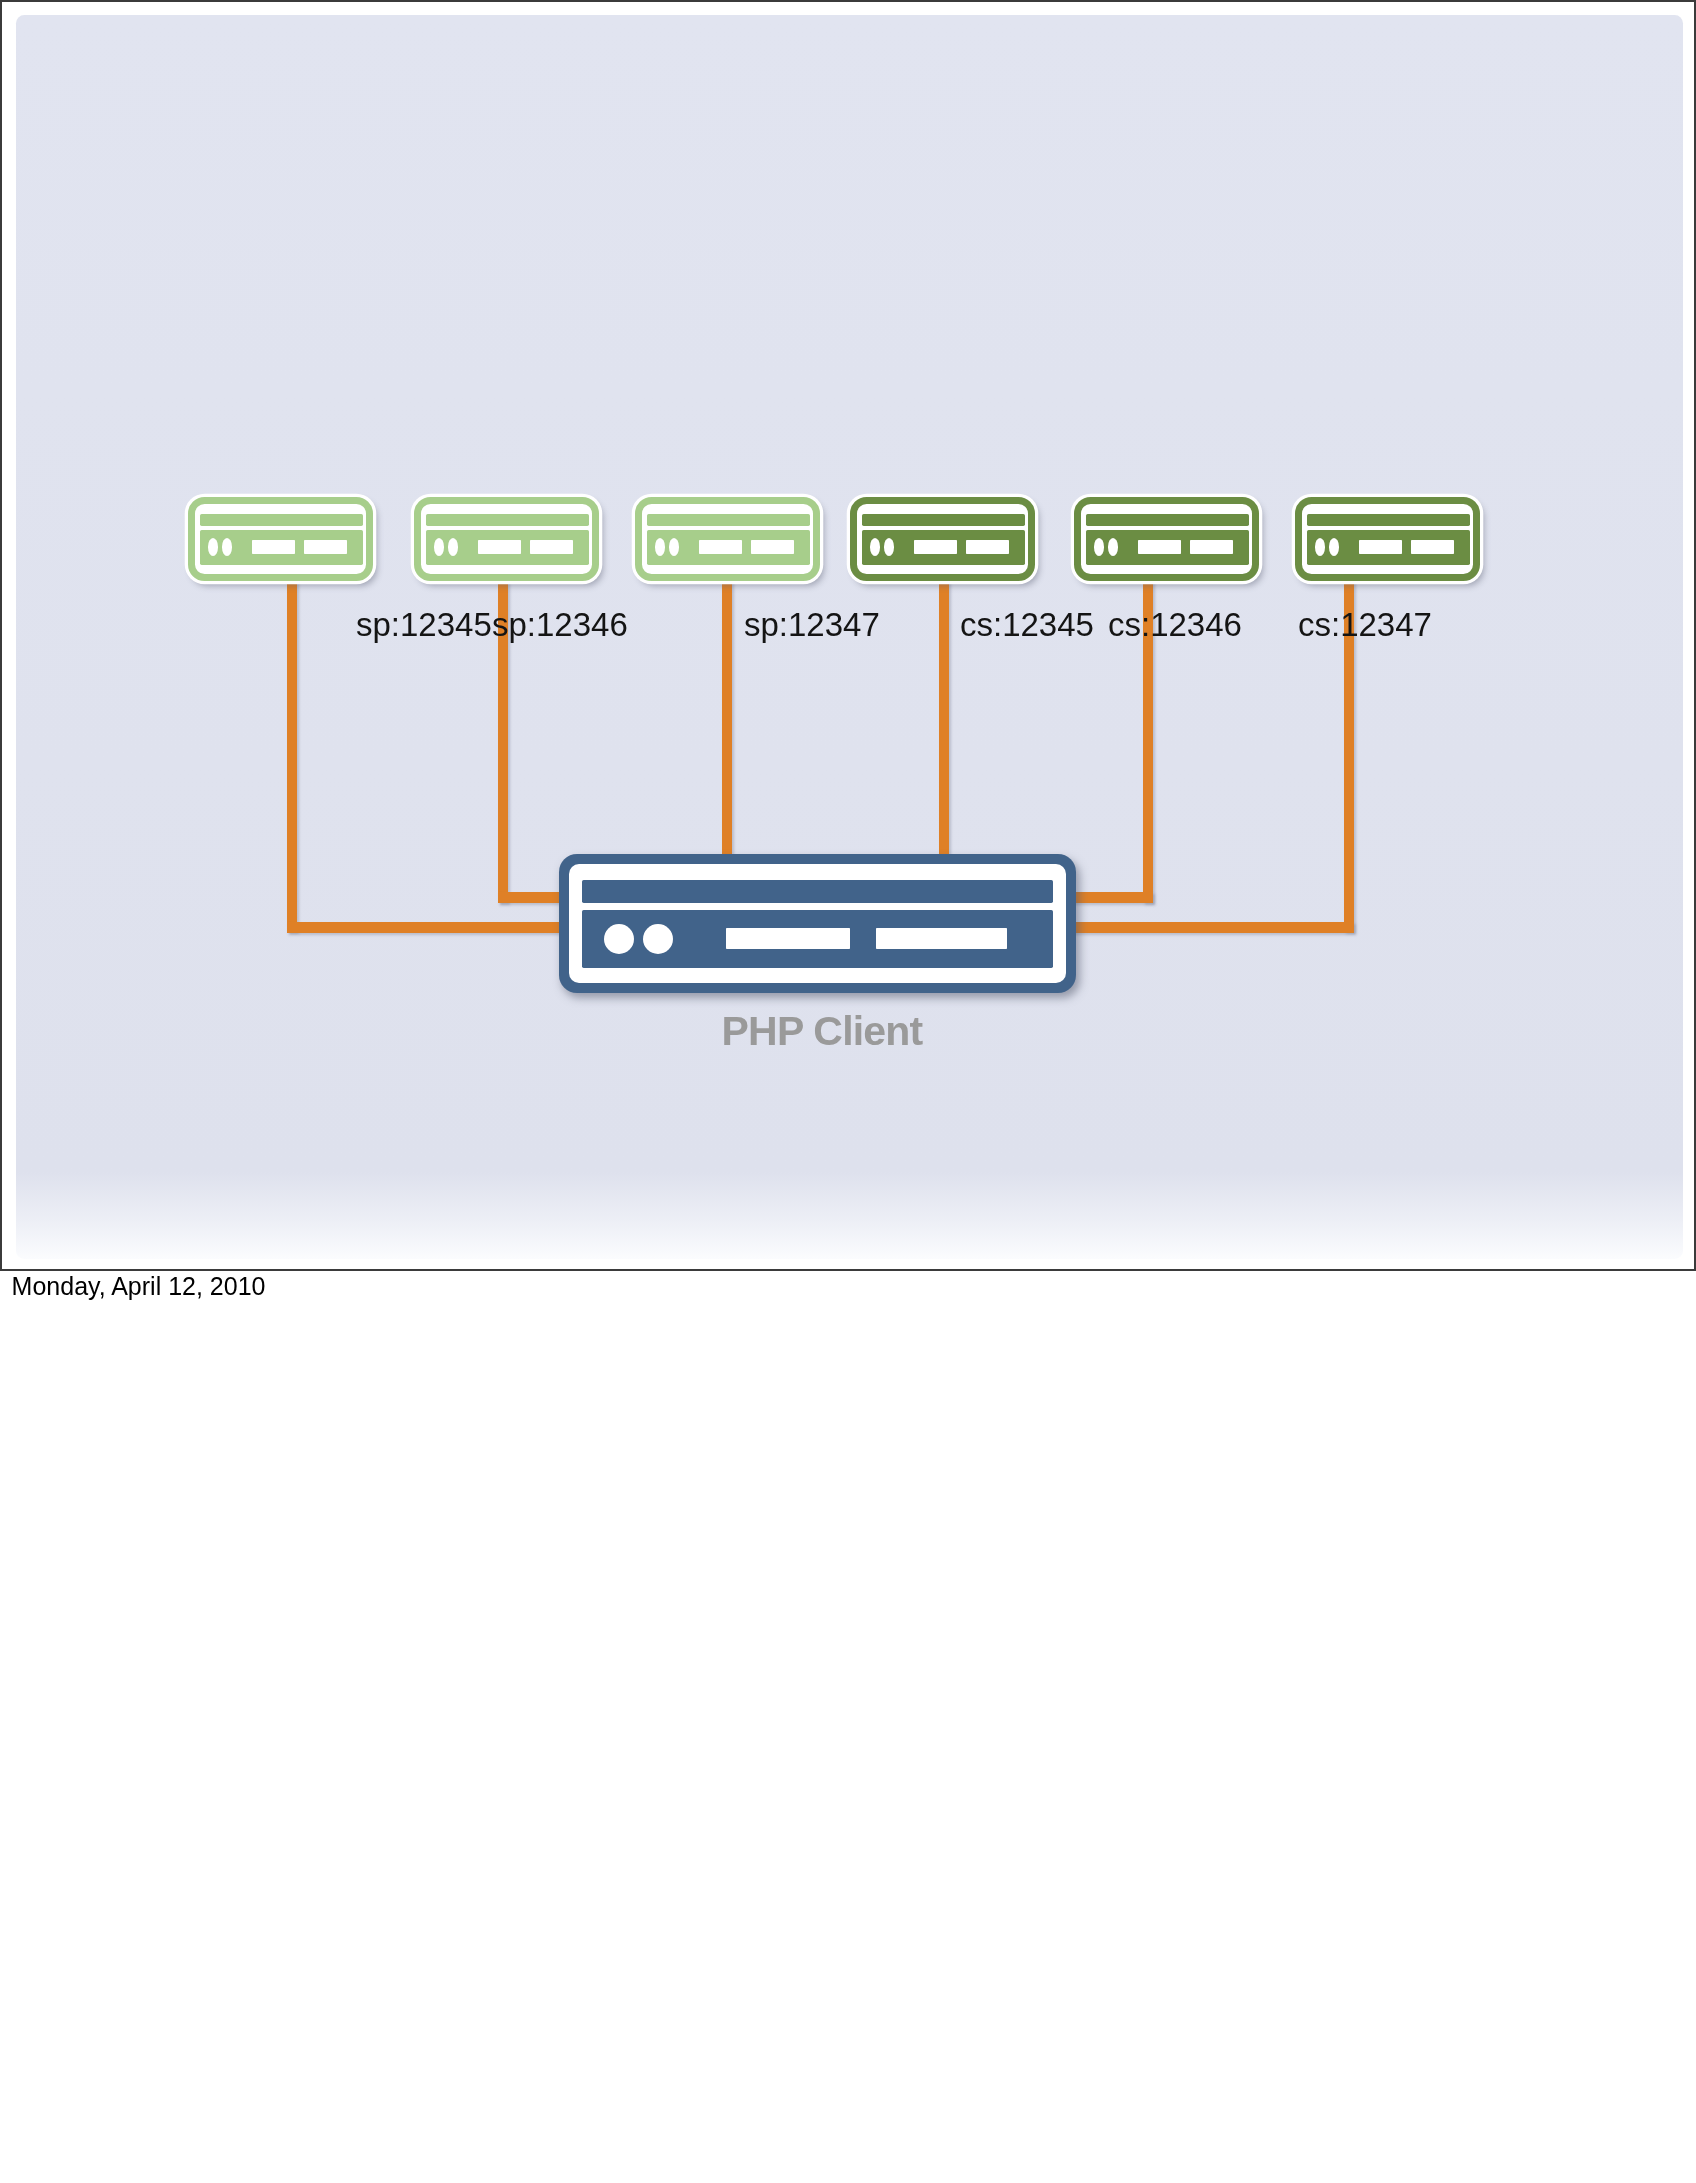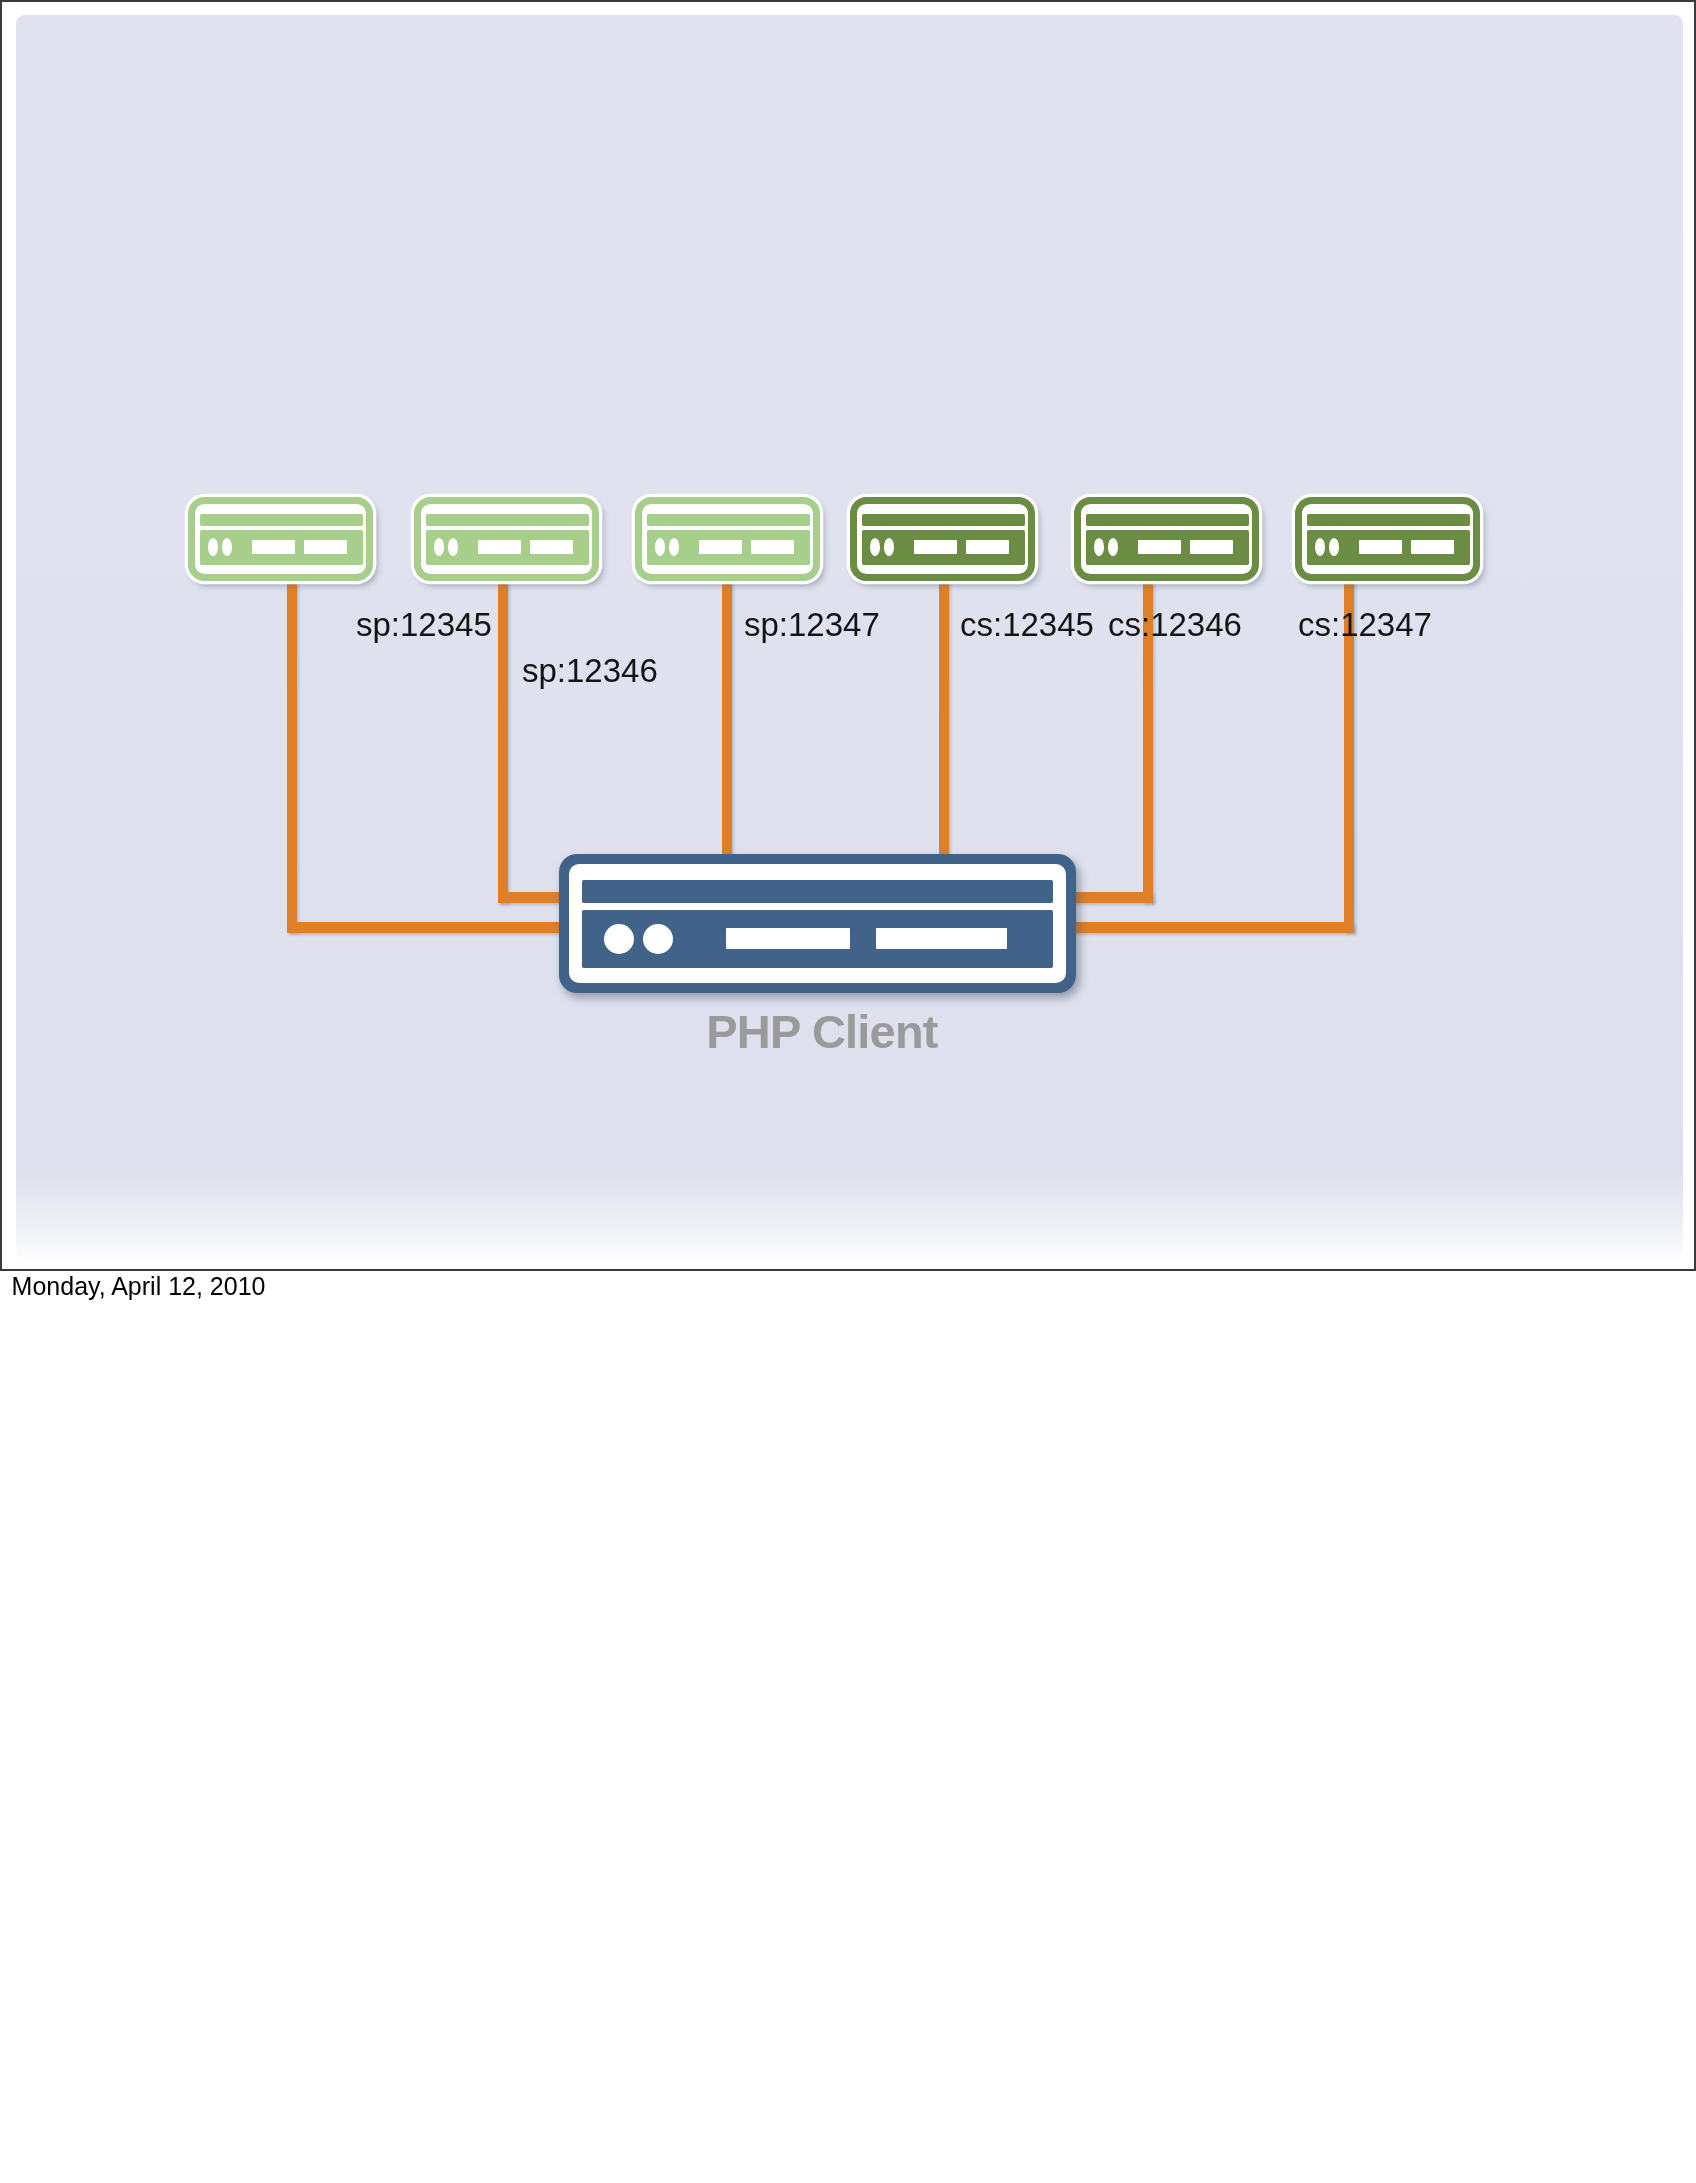--- a/index.html
+++ b/index.html
@@ -91,21 +91,21 @@
   }
   .client-dot { width:30px; height:30px; border-radius:50%; background:#ffffff; flex:none; }
   .client-dot + .client-dot { margin-left:9px; }
   .client-slot { height:21.5px; background:#ffffff; border-radius:0.8px; flex:none; }
   #client-slot-1 { width:124px; margin-left:53px; }
   #client-slot-2 { width:131px; margin-left:26.5px; }
 
   #client-label {
     position:absolute; left:820px; top:1009px;
     transform:translateX(-50%);
-    font-size:47px; line-height:41px; font-weight:700;
+    font-size:41px; line-height:41px; font-weight:700;
     letter-spacing:-0.8px;
     color:var(--client_label_gray);
     white-space:pre;
     z-index:3;
   }
 
   
   #date-line {
     position:absolute; left:11.6px; top:1276px;
     font-size:25px; line-height:21.5px; color:#000000; white-space:pre;
@@ -184,21 +184,21 @@
         <div class="srv-top"></div>
         <div class="srv-panel">
           <div class="srv-dot"></div>
           <div class="srv-dot"></div>
           <div class="srv-slot s1"></div>
           <div class="srv-slot s2"></div>
         </div>
       </div>
 
       <span class="srv-label" style="left:292px;margin-left:48px;">sp:12345</span>
-      <span class="srv-label" style="left:506px;margin-top:46px;">sp:12346</span>
+      <span class="srv-label" style="left:476px;">sp:12346</span>
       <span class="srv-label" style="left:728px;">sp:12347</span>
       <span class="srv-label" style="left:944px;">cs:12345</span>
       <span class="srv-label" style="left:1092px;">cs:12346</span>
       <span class="srv-label" style="left:1282px;">cs:12347</span>
 
       <div id="client" style="left:543px; top:839px;">
         <div id="client-inner">
           <div id="client-bar"></div>
           <div id="client-panel">
             <div class="client-dot"></div>

